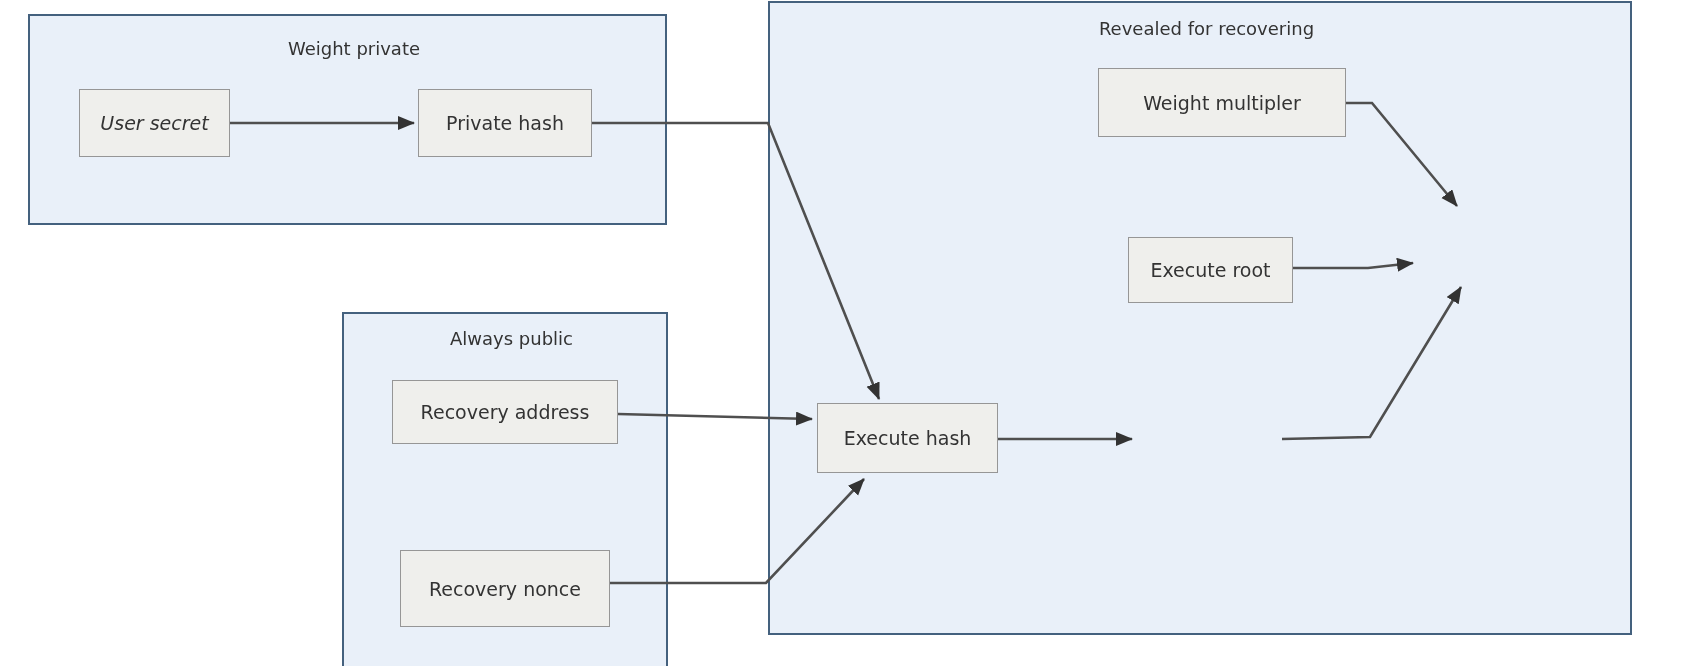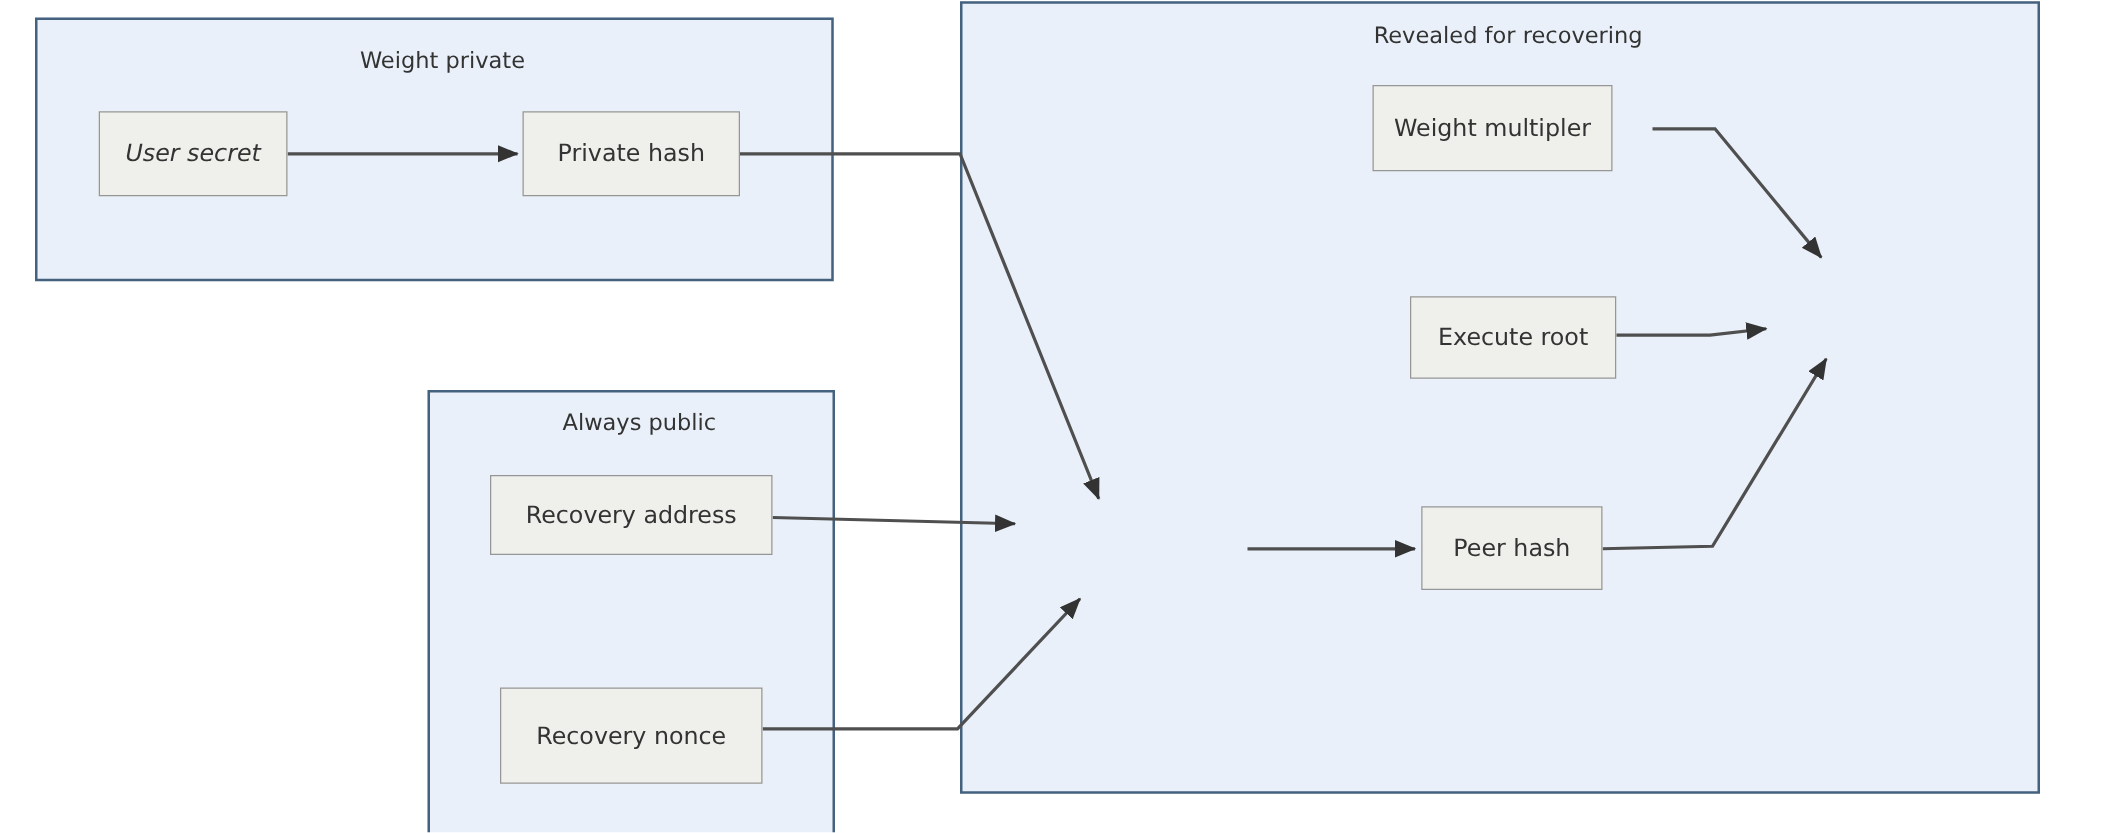--- a/index.html
+++ b/index.html
@@ -102,27 +102,27 @@
   </div>
 
   <div class="node" style="left:392px; top:380px; width:226px; height:64px;">
     <span>Recovery address</span>
   </div>
 
   <div class="node" style="left:400px; top:550px; width:210px; height:77px;">
     <span>Recovery nonce</span>
   </div>
 
+  <div class="node" style="left:817px; top:403px; width:181px; height:70px;">
+    <span>Execute hash</span>
+  </div>
 
-  <div class="node" style="left:1137px; top:405px; width:145px; height:67px;">
-    <span>Peer hash</span>
-  </div>
 
   <div class="node" style="left:1128px; top:237px; width:165px; height:66px;">
     <span>Execute root</span>
   </div>
 
 
-  <div class="node" style="left:1098px; top:68px; width:192px; height:69px;">
+  <div class="node" style="left:1098px; top:68px; width:248px; height:69px;">
     <span>Weight multipler</span>
   </div>
 
 </div>
 
 </body></html>

